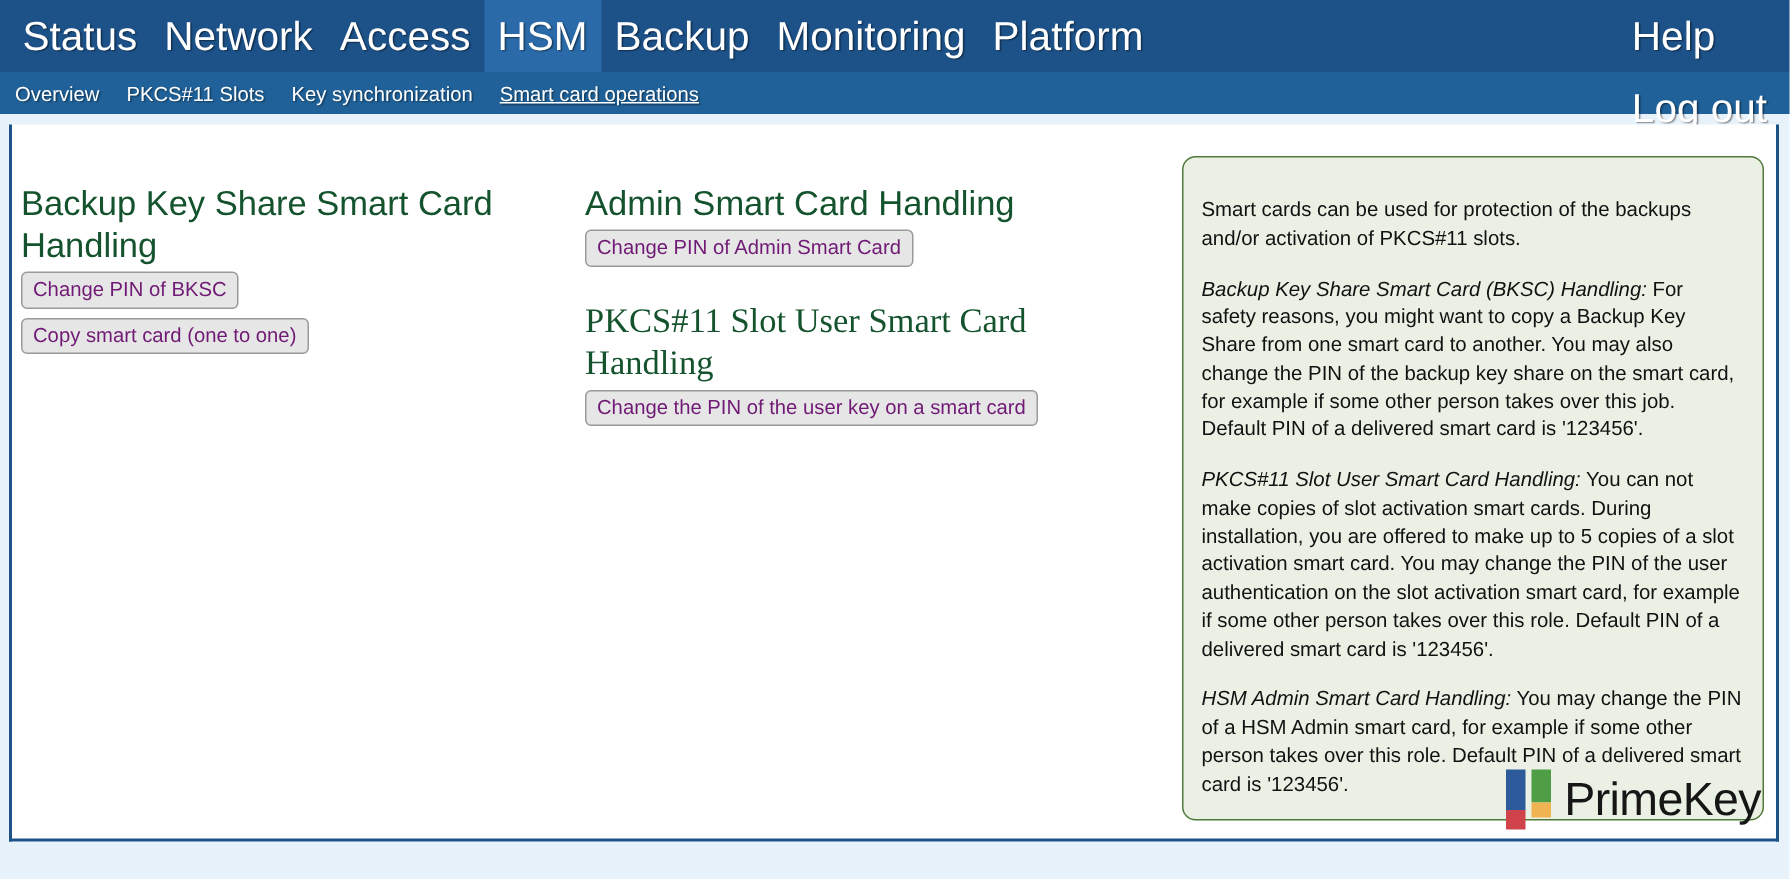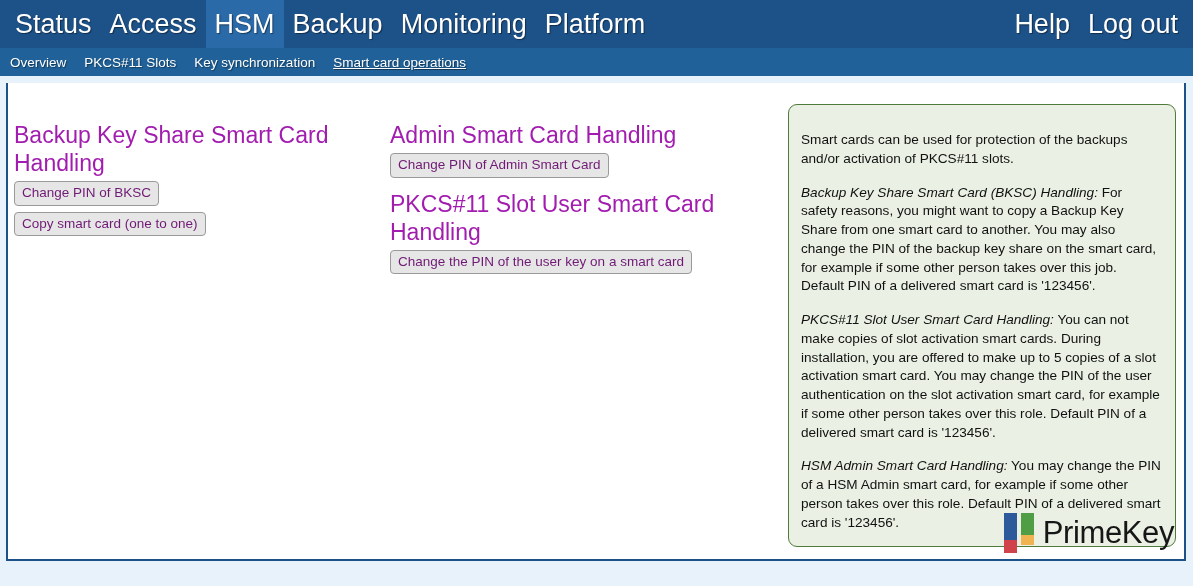--- a/index.html
+++ b/index.html
@@ -29,20 +29,21 @@
     box-sizing: border-box;
   }
   .topnav-left {
     display: flex;
     align-items: stretch;
   }
   .topnav-right {
     display: flex;
     align-items: stretch;
     margin-left: auto;
+    flex-direction: column;
   }
   .topnav-item {
     color: #ffffff;
     font-size: 27px;
     line-height: 48px;
     padding: 0 9px;
     white-space: nowrap;
     text-shadow: 1px 1px 1px rgba(0,0,0,0.45);
     cursor: pointer;
   }
@@ -100,25 +101,26 @@
   .col-mid {
     position: absolute;
     left: 382px;
     top: 38px;
     width: 330px;
   }
   h2.section-title {
     font-size: 23px;
     font-weight: normal;
     margin: 0 0 4px 0;
-    color: #a21caf;
+    color: #14532d;
     line-height: 1.22;
   }
   .col-mid h2.section-title.second {
-    margin-top: 6px;
+    margin-top: 16px;
+    font-family: Liberation Serif, serif;
   }
   .btn {
     display: inline-block;
     font-family: "Liberation Sans", sans-serif;
     font-size: 13.5px;
     color: #701a75;
     background: #e6e6e6;
     border: 1px solid #9a9a9a;
     border-radius: 4px;
     padding: 3px 7px 4px 7px;
@@ -184,20 +186,21 @@
   }
 </style>
 </head>
 <body>
 
 <div class="page">
 
   <div class="topnav">
     <div class="topnav-left">
       <div class="topnav-item">Status</div>
+      <div class="topnav-item">Network</div>
       <div class="topnav-item">Access</div>
       <div class="topnav-item active">HSM</div>
       <div class="topnav-item">Backup</div>
       <div class="topnav-item">Monitoring</div>
       <div class="topnav-item">Platform</div>
     </div>
     <div class="topnav-right">
       <div class="topnav-item">Help</div>
       <div class="topnav-item">Log out</div>
     </div>

